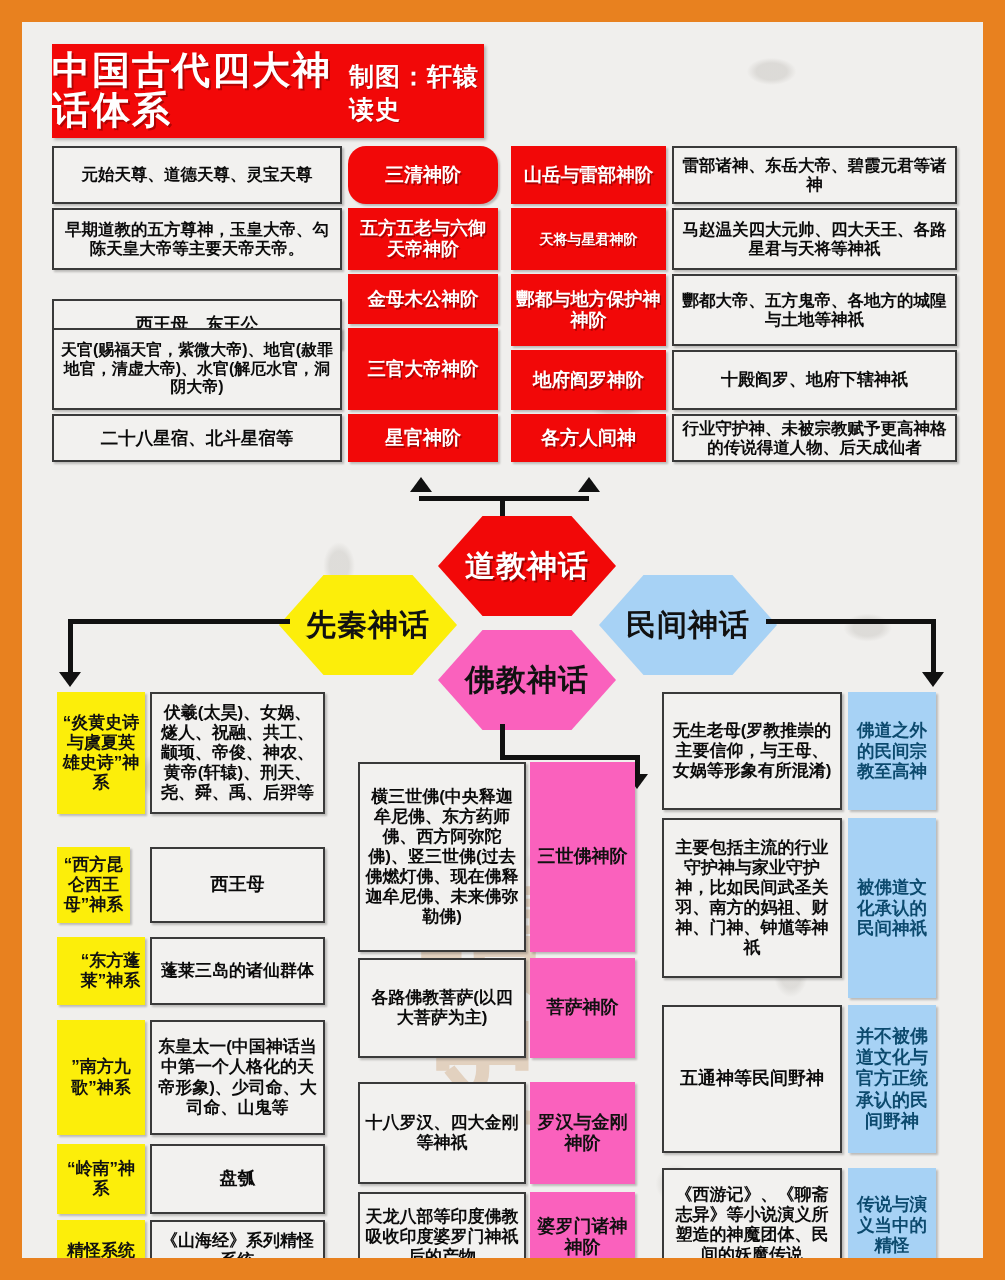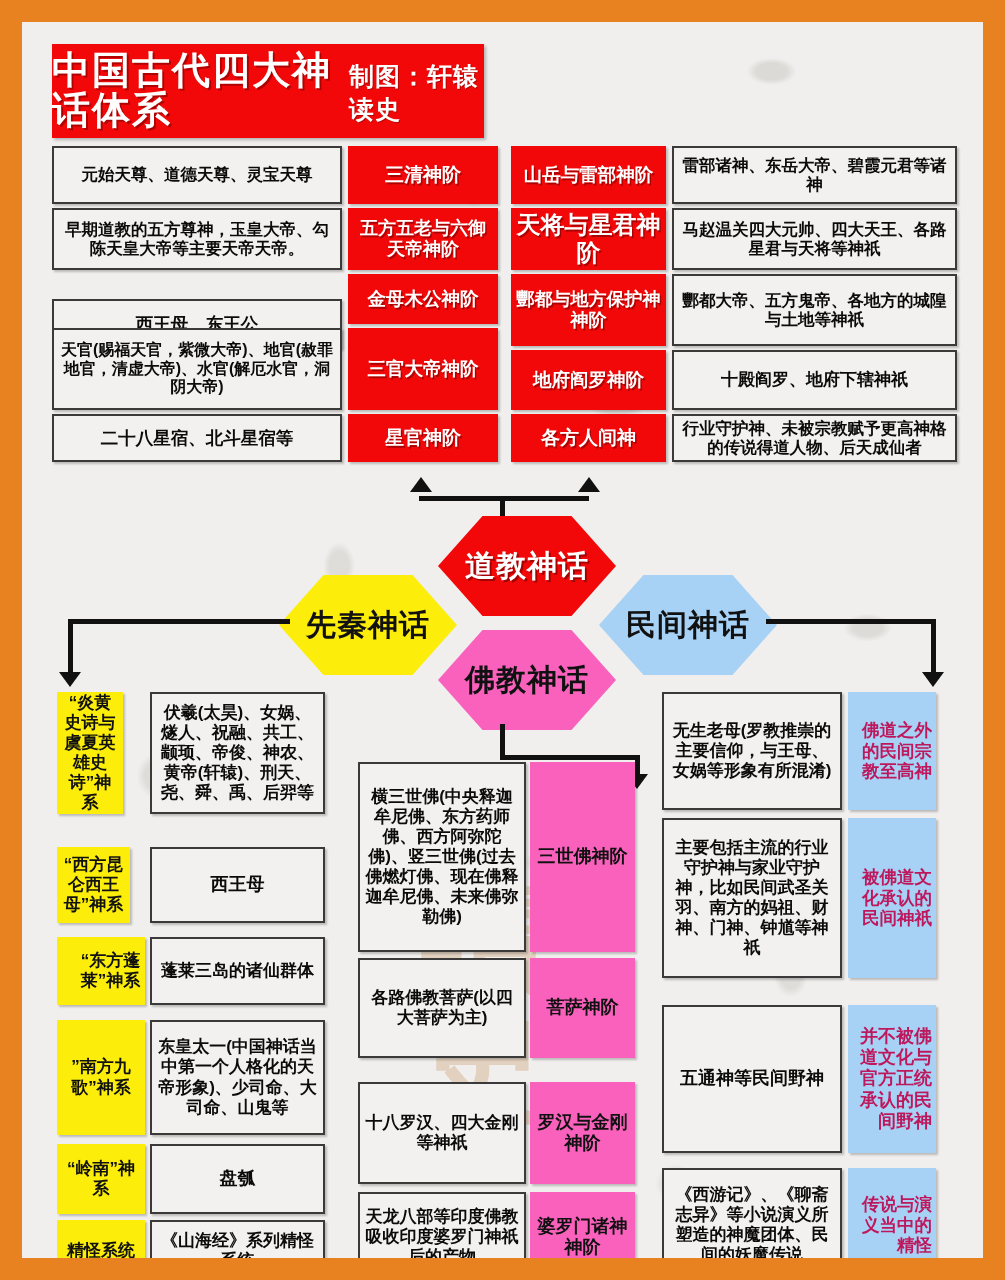--- a/index.html
+++ b/index.html
@@ -85,23 +85,22 @@
   }
   .cell.yellow{
     background:#fcee0a;color:#111;
     box-shadow:2px 2px 2px rgba(0,0,0,.22);
   }
   .cell.pink{
     background:#fa61bd;color:#111;
     box-shadow:2px 2px 2px rgba(0,0,0,.22);
   }
   .cell.blue{
-    background:#a7d2f5;color:#be185d;
-    box-shadow:2px 2px 2px rgba(0,0,0,.22);
-    text-align:right;
+    background:#a7d2f5;color:#0c4a6e;
+    box-shadow:2px 2px 2px rgba(0,0,0,.22);
   }
   .cell .txt{padding:1px 4px;}
 
   
   .hex{
     position:absolute;
     display:flex;align-items:center;justify-content:center;
     clip-path:polygon(25% 0%,75% 0%,100% 50%,75% 100%,25% 100%,0% 50%);
     font-weight:bold;
     filter:drop-shadow(3px 3px 2px rgba(0,0,0,.3));
@@ -155,40 +154,40 @@
   <div class="cell white" style="left:30px;top:252px;width:290px;height:50px;font-size:17.5px;margin-top:25px;">
     <div class="txt">西王母、东王公</div>
     </div>
   <div class="cell white" style="left:30px;top:306px;width:290px;height:82px;font-size:16px;">
     <div class="txt">天官(赐福天官，紫微大帝)、地官(赦罪地官，清虚大帝)、水官(解厄水官，洞阴大帝)</div>
     </div>
   <div class="cell white" style="left:30px;top:392px;width:290px;height:48px;font-size:17.5px;">
     <div class="txt">二十八星宿、北斗星宿等</div>
     </div>
 
-  <div class="cell red" style="left:326px;top:124px;width:150px;height:58px;font-size:19px;">
+  <div class="cell red" style="left:326px;top:124px;width:150px;height:58px;font-size:19px;border-radius:18px;">
     <div class="txt">三清神阶</div>
     </div>
   <div class="cell red" style="left:326px;top:186px;width:150px;height:62px;font-size:18px;">
     <div class="txt">五方五老与六御天帝神阶</div>
     </div>
   <div class="cell red" style="left:326px;top:252px;width:150px;height:50px;font-size:18.5px;">
     <div class="txt">金母木公神阶</div>
     </div>
   <div class="cell red" style="left:326px;top:306px;width:150px;height:82px;font-size:18.5px;">
     <div class="txt">三官大帝神阶</div>
     </div>
   <div class="cell red" style="left:326px;top:392px;width:150px;height:48px;font-size:19px;">
     <div class="txt">星官神阶</div>
     </div>
 
   <div class="cell red" style="left:489px;top:124px;width:155px;height:58px;font-size:18.5px;">
     <div class="txt">山岳与雷部神阶</div>
     </div>
-  <div class="cell red" style="left:489px;top:186px;width:155px;height:62px;font-size:24px;">
+  <div class="cell red" style="left:489px;top:186px;width:155px;height:62px;font-size:14px;">
     <div class="txt">天将与星君神阶</div>
     </div>
   <div class="cell red" style="left:489px;top:252px;width:155px;height:72px;font-size:18px;">
     <div class="txt">酆都与地方保护神神阶</div>
     </div>
   <div class="cell red" style="left:489px;top:328px;width:155px;height:60px;font-size:18.5px;">
     <div class="txt">地府阎罗神阶</div>
     </div>
   <div class="cell red" style="left:489px;top:392px;width:155px;height:48px;font-size:19px;">
     <div class="txt">各方人间神</div>
@@ -234,21 +233,21 @@
 
   <div class="ln" style="left:744px;top:597px;width:170px;height:5px;"></div>
   <div class="ln" style="left:909px;top:597px;width:5px;height:57px;"></div>
   <div class="arrow-down" style="left:900px;top:650px;"></div>
 
   <div class="ln" style="left:478px;top:702px;width:5px;height:36px;"></div>
   <div class="ln" style="left:478px;top:733px;width:140px;height:5px;"></div>
   <div class="ln" style="left:613px;top:733px;width:5px;height:22px;"></div>
   <div class="arrow-down" style="left:604px;top:752px;"></div>
 
-  <div class="cell yellow" style="left:35px;top:670px;width:66px;height:122px;font-size:17px;">
+  <div class="cell yellow" style="left:35px;top:670px;width:88px;height:122px;font-size:17px;">
     <div class="txt">“炎黄史诗与虞夏英雄史诗”神系</div>
     </div>
   <div class="cell white" style="left:128px;top:670px;width:175px;height:122px;font-size:17px;">
     <div class="txt">伏羲(太昊)、女娲、燧人、祝融、共工、颛顼、帝俊、神农、黄帝(轩辕)、刑天、尧、舜、禹、后羿等</div>
     </div>
 
   <div class="cell yellow" style="left:35px;top:825px;width:73px;height:76px;font-size:17px;text-align:center;">
     <div class="txt">“西方昆仑西王母”神系</div>
     </div>
   <div class="cell white" style="left:128px;top:825px;width:175px;height:76px;font-size:18px;">
@@ -314,21 +313,21 @@
   <div class="cell white" style="left:640px;top:670px;width:180px;height:118px;font-size:17px;">
     <div class="txt">无生老母(罗教推崇的主要信仰，与王母、女娲等形象有所混淆)</div>
     </div>
   <div class="cell blue" style="left:826px;top:670px;width:88px;height:118px;font-size:17.5px;">
     <div class="txt">佛道之外的民间宗教至高神</div>
     </div>
 
   <div class="cell white" style="left:640px;top:796px;width:180px;height:160px;font-size:17px;">
     <div class="txt">主要包括主流的行业守护神与家业守护神，比如民间武圣关羽、南方的妈祖、财神、门神、钟馗等神祇</div>
     </div>
-  <div class="cell blue" style="left:826px;top:796px;width:88px;height:160px;font-size:17.5px;">
+  <div class="cell blue" style="left:826px;top:796px;width:88px;height:180px;font-size:17.5px;">
     <div class="txt">被佛道文化承认的民间神祇</div>
     </div>
 
   <div class="cell white" style="left:640px;top:983px;width:180px;height:148px;font-size:18px;">
     <div class="txt">五通神等民间野神</div>
     </div>
   <div class="cell blue" style="left:826px;top:983px;width:88px;height:148px;font-size:18px;">
     <div class="txt">并不被佛道文化与官方正统承认的民间野神</div>
     </div>
 

